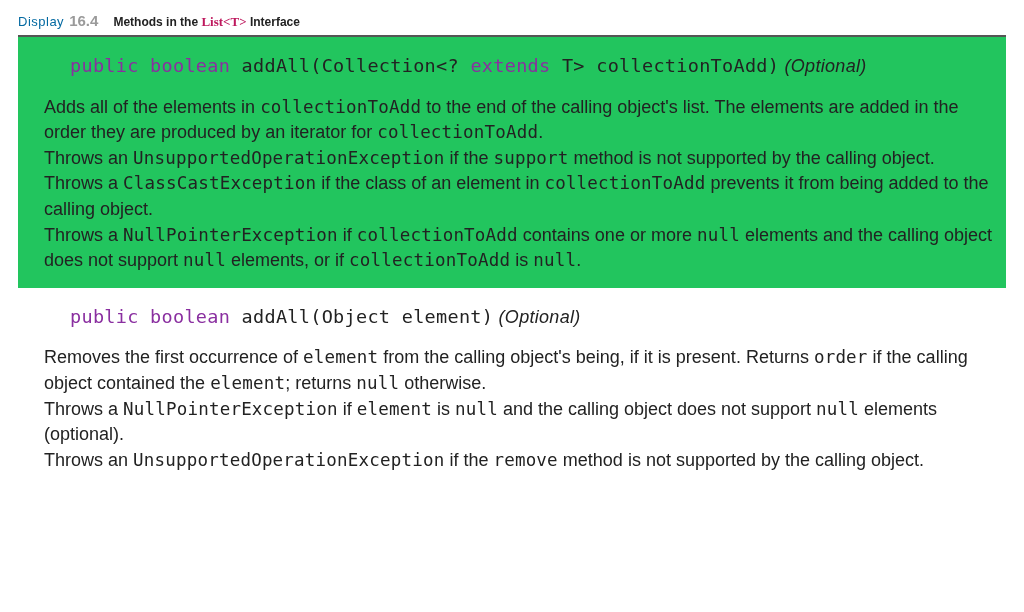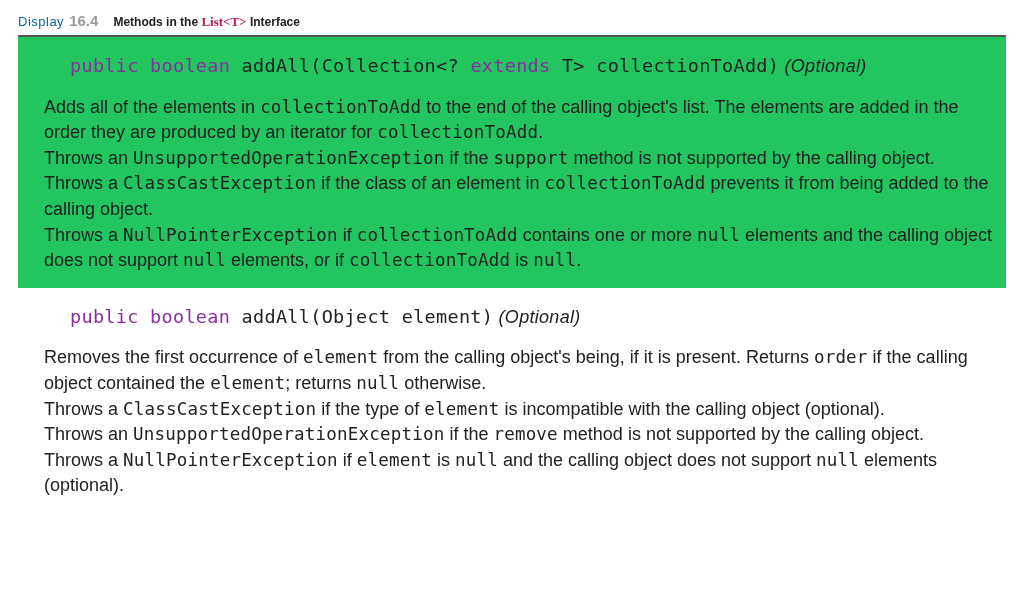--- a/index.html
+++ b/index.html
@@ -90,19 +90,18 @@
           <div><span>Adds all of the elements in </span><span class="mono">collectionToAdd</span><span> to the end of the calling object's list. The elements are added in the order they are produced by an iterator for </span><span class="mono">collectionToAdd</span><span>.</span></div>
           <div><span>Throws an </span><span class="mono">UnsupportedOperationException</span><span> if the </span><span class="mono">support</span><span> method is not supported by the calling object.</span></div>
           <div><span>Throws a </span><span class="mono">ClassCastException</span><span> if the class of an element in </span><span class="mono">collectionToAdd</span><span> prevents it from being added to the calling object.</span></div>
           <div><span>Throws a </span><span class="mono">NullPointerException</span><span> if </span><span class="mono">collectionToAdd</span><span> contains one or more </span><span class="mono">null</span><span> elements and the calling object does not support </span><span class="mono">null</span><span> elements, or if </span><span class="mono">collectionToAdd</span><span> is </span><span class="mono">null</span><span>.</span></div>
         </div>
       </div>
       <div class="block">
         <div class="sig"><span class="kw">public</span> <span class="kw">boolean</span><span> addAll(Object element)</span><span class="opt"> (Optional)</span></div>
         <div class="desc">
           <div><span>Removes the first occurrence of </span><span class="mono">element</span><span> from the calling object's being, if it is present. Returns </span><span class="mono">order</span><span> if the calling object contained the </span><span class="mono">element</span><span>; returns </span><span class="mono">null</span><span> otherwise.</span></div>
-          <div><span>Throws a </span><span class="mono">ClassCastException</span><span> if the type of </span><span class="mono">element</span><span> is incompatible with the calling object (optional).</span></div>
+          <div><span>Throws a </span><span class="mono">NullPointerException</span><span> if </span><span class="mono">element</span><span> is </span><span class="mono">null</span><span> and the calling object does not support </span><span class="mono">null</span><span> elements (optional).</span></div>
           <div><span>Throws an </span><span class="mono">UnsupportedOperationException</span><span> if the </span><span class="mono">remove</span><span> method is not supported by the calling object.</span></div>
-          <div><span>Throws a </span><span class="mono">NullPointerException</span><span> if </span><span class="mono">element</span><span> is </span><span class="mono">null</span><span> and the calling object does not support </span><span class="mono">null</span><span> elements (optional).</span></div>
         </div>
       </div>
     </div>
 </div>
 
 </body></html>

